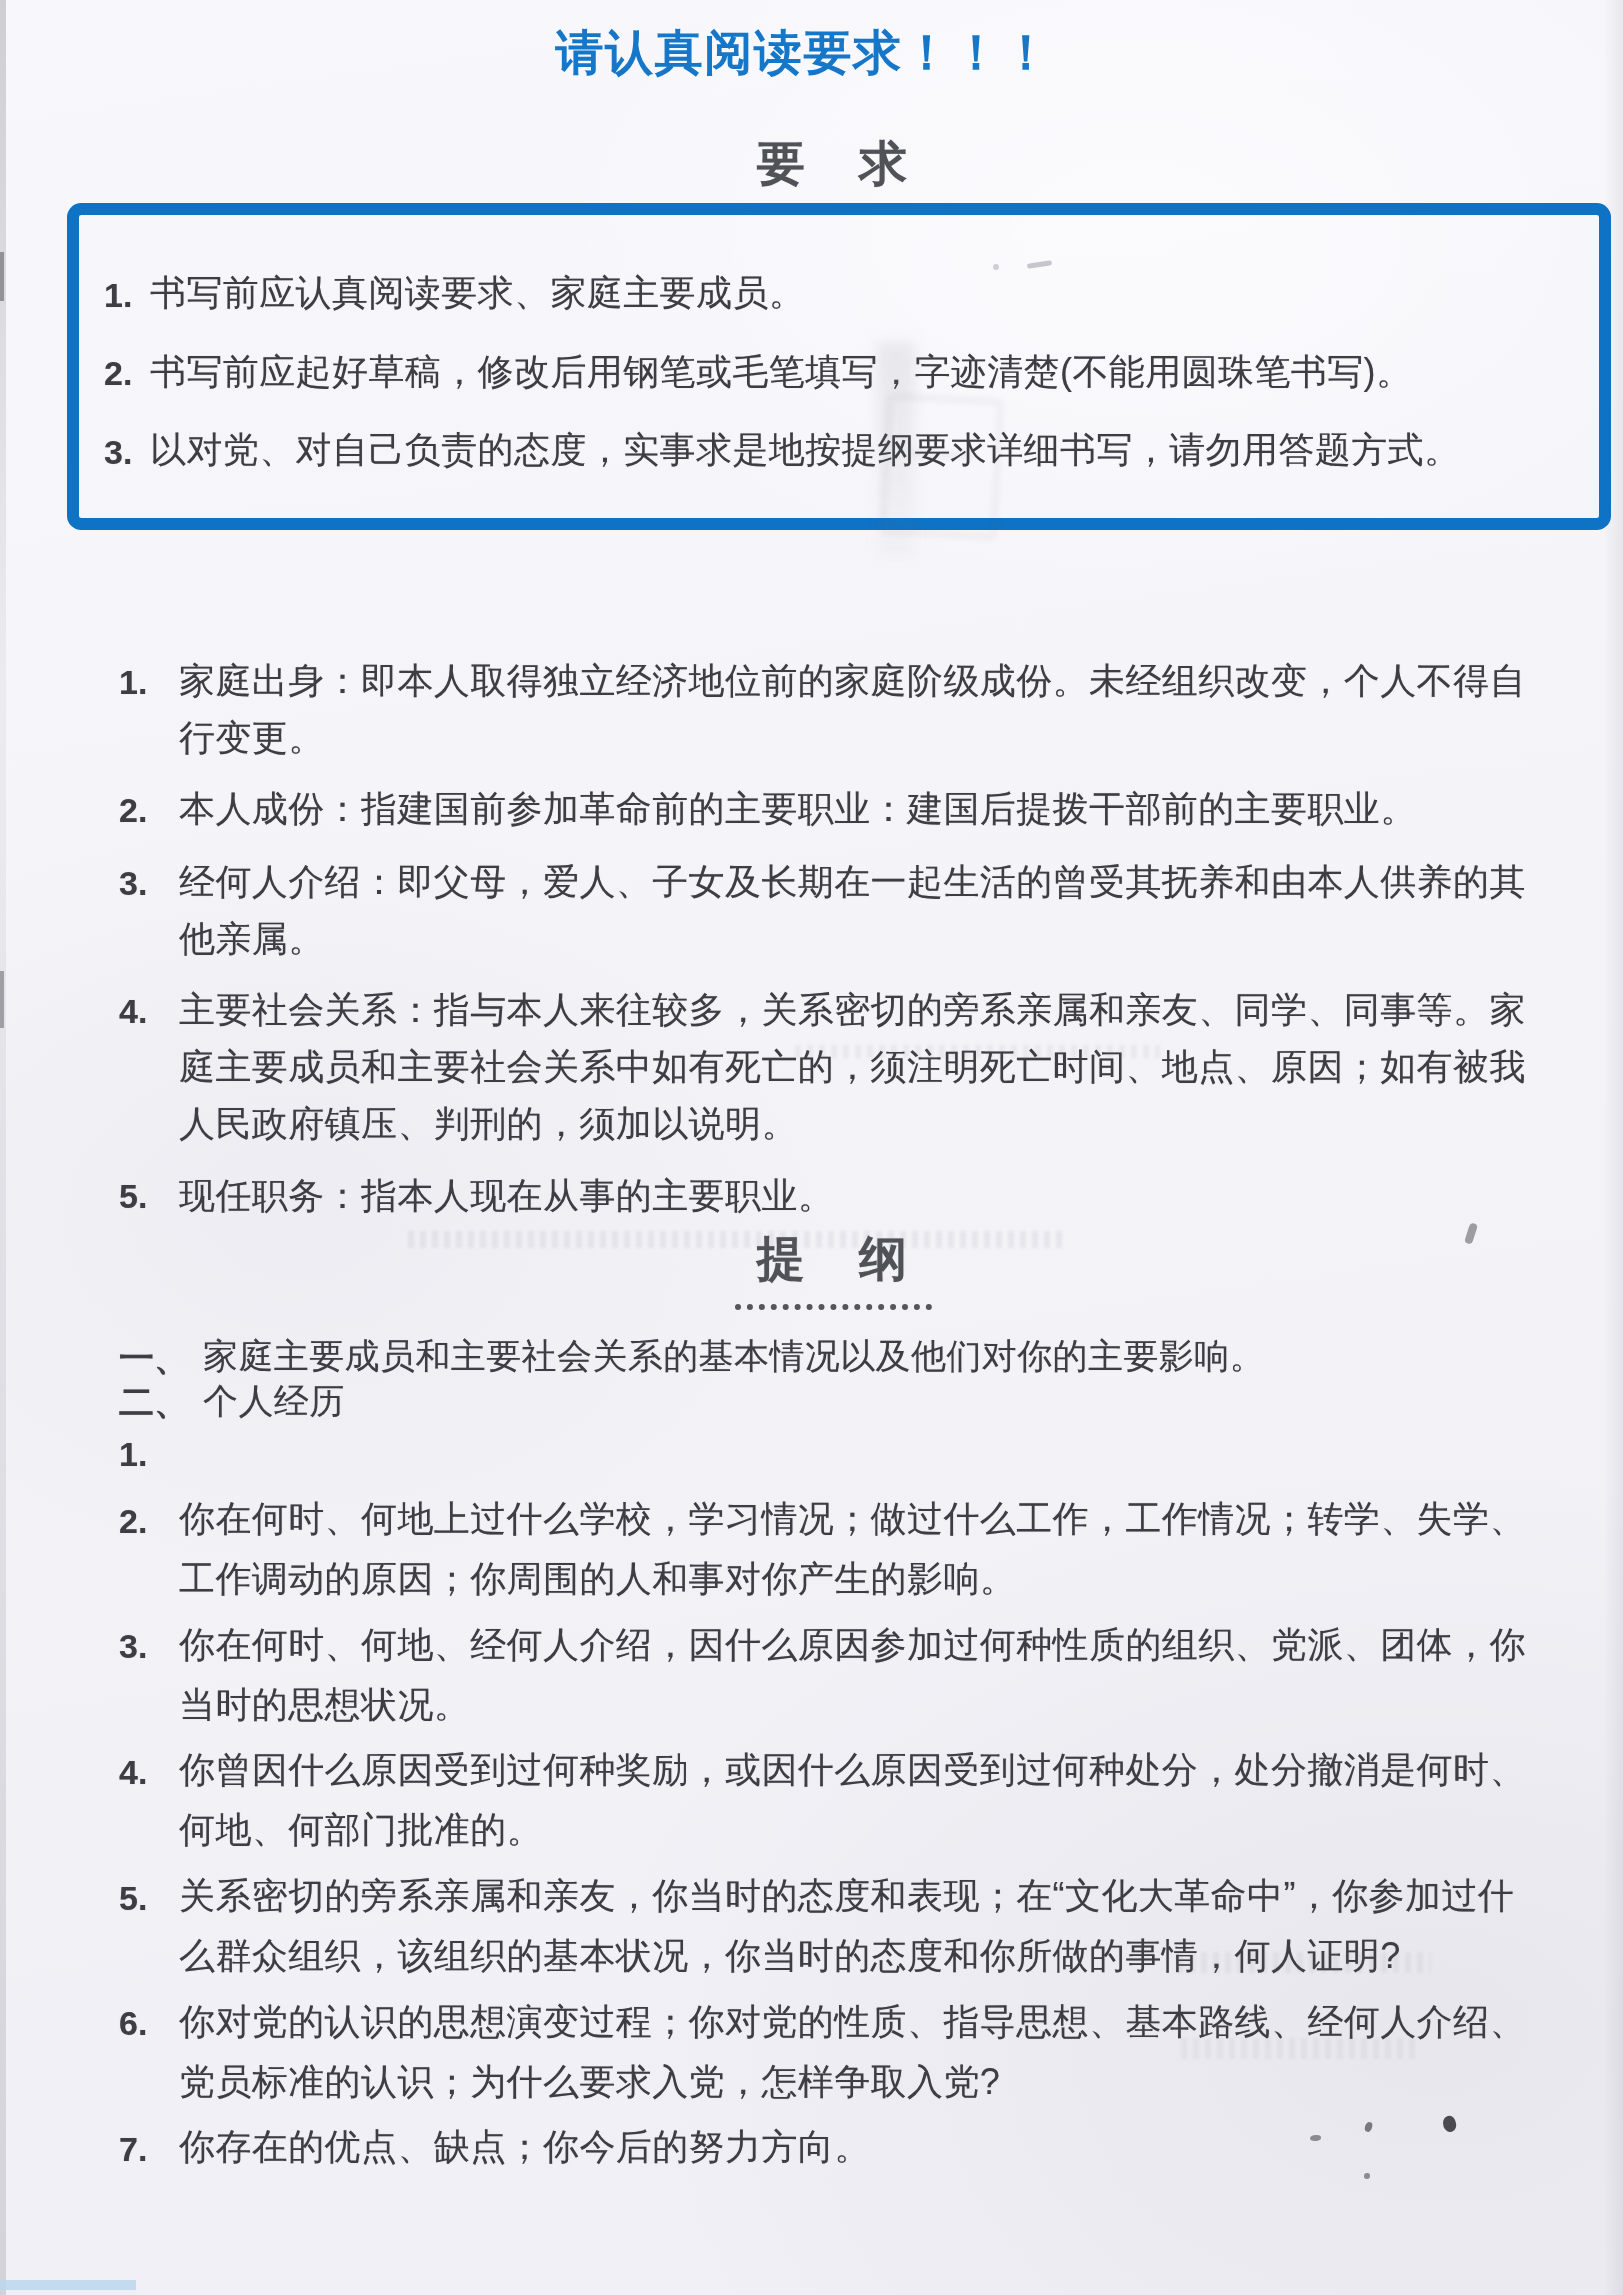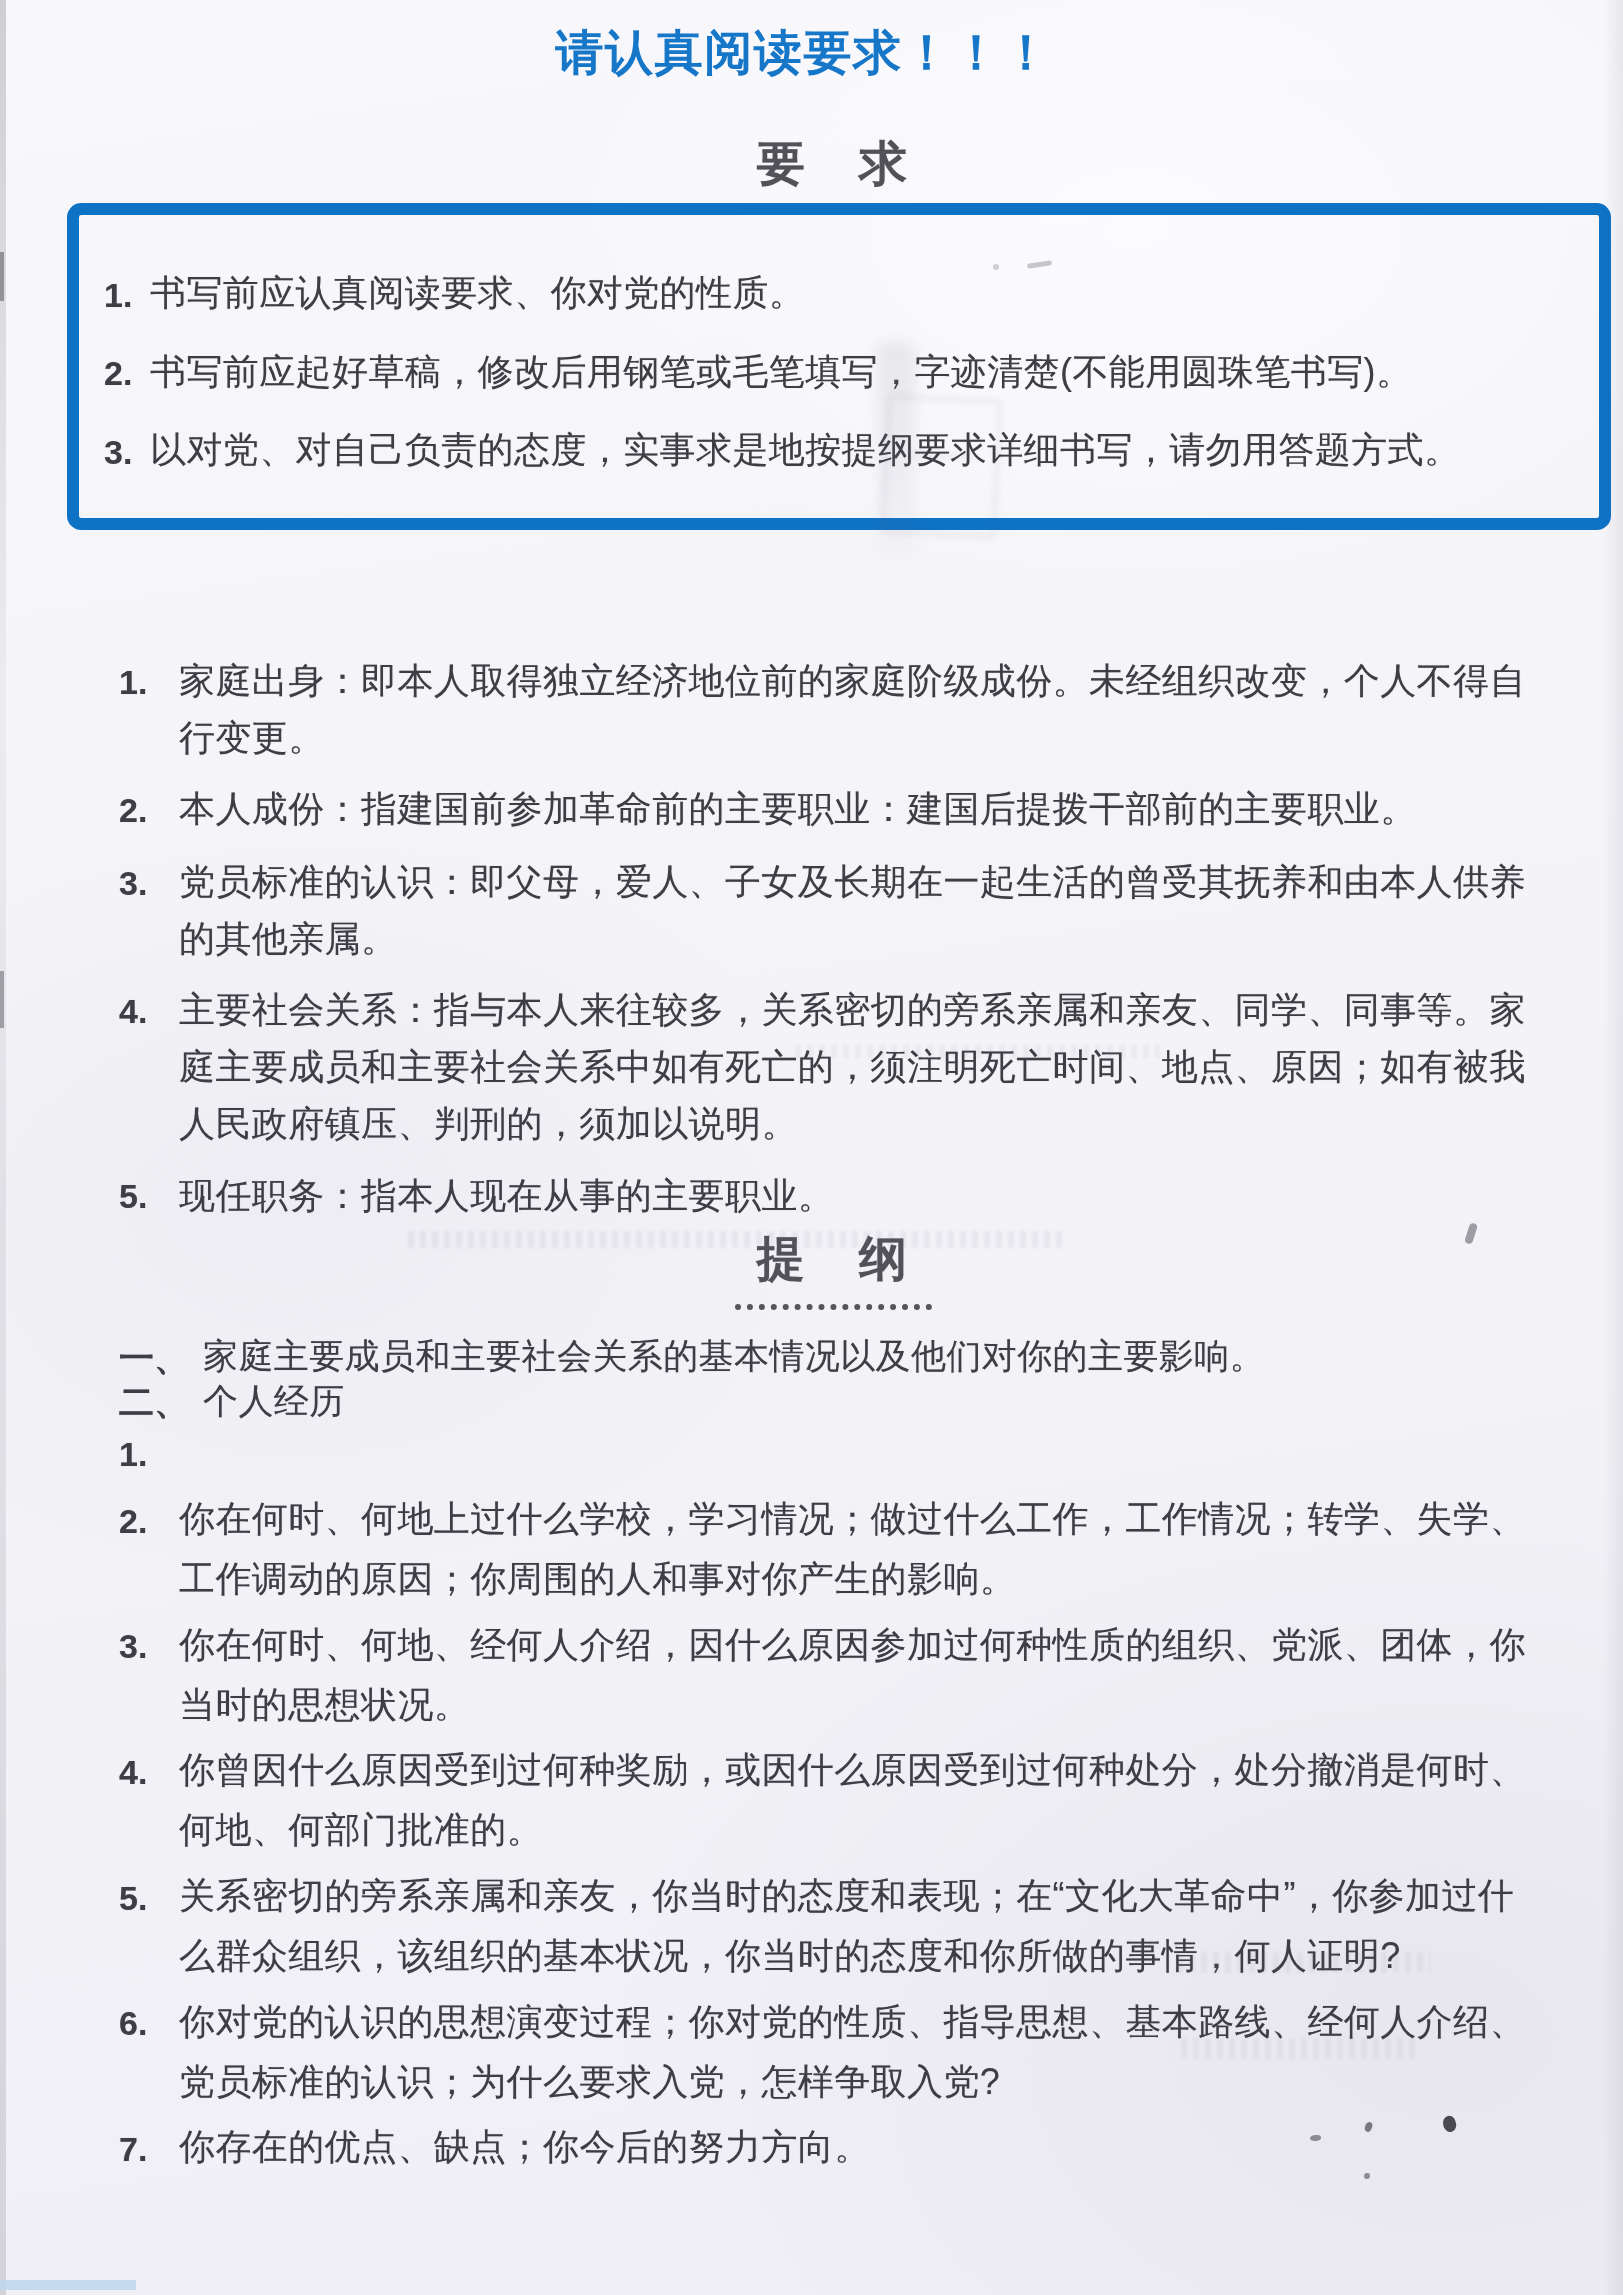--- a/index.html
+++ b/index.html
@@ -95,21 +95,21 @@
 
   <div class="heading" id="h-req">
     <span class="heading-text">要　求</span>
   </div>
 
   <div class="req-box">
     <div class="req-list">
 
     <div class="row">
           <span class="num">1.</span>
-          <span class="txt">书写前应认真阅读要求、你对党的性质。</span>
+          <span class="txt">书写前应认真阅读要求、家庭主要成员。</span>
         </div>
         <div class="row">
           <span class="num">2.</span>
           <span class="txt">书写前应起好草稿，修改后用钢笔或毛笔填写，字迹清楚(不能用圆珠笔书写)。</span>
         </div>
         <div class="row">
           <span class="num">3.</span>
           <span class="txt">以对党、对自己负责的态度，实事求是地按提纲要求详细书写，请勿用答题方式。</span>
         </div>
       </div>
@@ -121,21 +121,21 @@
   <div class="row">
         <span class="num">1.</span>
         <span class="txt">家庭出身：即本人取得独立经济地位前的家庭阶级成份。未经组织改变，个人不得自行变更。</span>
       </div>
       <div class="row">
         <span class="num">2.</span>
         <span class="txt">本人成份：指建国前参加革命前的主要职业：建国后提拨干部前的主要职业。</span>
       </div>
       <div class="row">
         <span class="num">3.</span>
-        <span class="txt">党员标准的认识：即父母，爱人、子女及长期在一起生活的曾受其抚养和由本人供养的其他亲属。</span>
+        <span class="txt">经何人介绍：即父母，爱人、子女及长期在一起生活的曾受其抚养和由本人供养的其他亲属。</span>
       </div>
       <div class="row">
         <span class="num">4.</span>
         <span class="txt">主要社会关系：指与本人来往较多，关系密切的旁系亲属和亲友、同学、同事等。家庭主要成员和主要社会关系中如有死亡的，须注明死亡时间、地点、原因；如有被我人民政府镇压、判刑的，须加以说明。</span>
       </div>
       <div class="row">
         <span class="num">5.</span>
         <span class="txt">现任职务：指本人现在从事的主要职业。</span>
       </div>
     </div>

